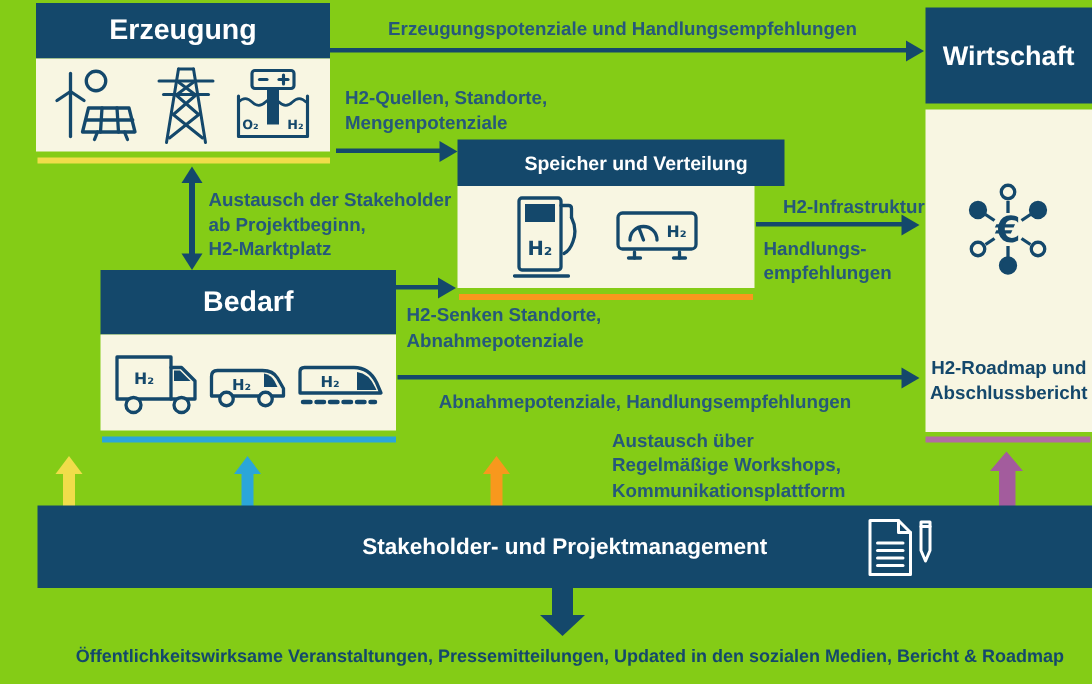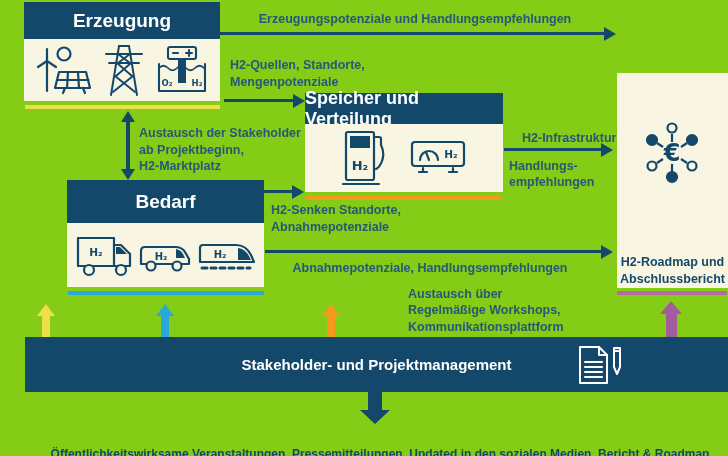--- a/index.html
+++ b/index.html
@@ -14,21 +14,21 @@
   .tri-r{position:absolute;width:0;height:0;border-top:7px solid transparent;
          border-bottom:7px solid transparent;border-left:12px solid #14486B;}
   .tri-u{position:absolute;width:0;height:0;border-left:7px solid transparent;
          border-right:7px solid transparent;border-bottom:11px solid #14486B;}
   .tri-d{position:absolute;width:0;height:0;border-left:7px solid transparent;
          border-right:7px solid transparent;border-top:11px solid #14486B;}
   .vshaft{position:absolute;background:#14486B;width:4px;}
   .up-shaft{position:absolute;top:316px;height:22px;width:8px;}
   .up-head{position:absolute;top:304px;width:0;height:0;
            border-left:9px solid transparent;border-right:9px solid transparent;}
-  .bold-navy{color:#14486B;font-weight:700;margin-top:17px;}
+  .bold-navy{color:#14486B;font-weight:700;}
   svg{display:block;}
 </style>
 </head>
 <body>
 
 <div class="canvas">
 
   <div class="hdr" style="left:24px;top:2px;width:196px;height:37px;font-size:19px;">
     <span>Erzeugung</span>
   </div>
@@ -69,20 +69,23 @@
         <path d="M4,19 v27 h46 v-27"></path>
         <path d="M4,23 c3,-3 6,-3 9,0 c3,3 6,3 9,0 c3,-3 6,-3 9,0 c3,3 6,3 9,0 c3,-3 6,-3 9,0" stroke-width="1.7"></path>
         <rect x="23" y="15" width="8" height="23" fill="#14486B" stroke="none"></rect>
       </g>
       <text x="12" y="41" font-size="8.5" font-weight="bold" fill="#14486B" text-anchor="middle" font-family="DejaVu Sans, sans-serif">O₂</text>
       <text x="42" y="41" font-size="8.5" font-weight="bold" fill="#14486B" text-anchor="middle" font-family="DejaVu Sans, sans-serif">H₂</text>
     </svg>
   </div>
   <div class="uline" style="left:25px;top:105px;width:195px;background:#F0DD4A;"></div>
 
+  <div class="hdr" style="left:617px;top:5px;width:111px;height:64px;font-size:18px;">
+    <span>Wirtschaft</span>
+  </div>
   <div class="panel" style="left:617px;top:73px;width:111px;height:215px;"></div>
   <svg width="62" height="74" viewBox="0 0 62 74" style="position:absolute;left:641px;top:114px;">
     <g fill="none" stroke="#14486B" stroke-width="2.2">
       <line x1="31" y1="28" x2="31" y2="20"></line>
       <circle cx="31" cy="14" r="4.5"></circle>
       <line x1="22" y1="33" x2="16" y2="29"></line>
       <circle cx="11" cy="26" r="5" fill="#14486B"></circle>
       <line x1="40" y1="33" x2="46" y2="29"></line>
       <circle cx="51" cy="26" r="5" fill="#14486B"></circle>
       <line x1="22" y1="45" x2="16" y2="49"></line>
@@ -93,21 +96,21 @@
       <circle cx="31" cy="63" r="5" fill="#14486B"></circle>
     </g>
     <text x="31" y="47" font-size="24" font-weight="bold" fill="#14486B" text-anchor="middle" font-family="DejaVu Sans, sans-serif">€</text>
   </svg>
   <div class="bold-navy" style="position:absolute;left:617px;top:237px;width:111px;text-align:center;font-size:12.5px;line-height:16.5px;white-space:nowrap;">
     <div>H2-Roadmap und</div>
     <div>Abschlussbericht</div>
   </div>
   <div class="uline" style="left:617px;top:291px;width:110px;background:#B26BA4;"></div>
 
-  <div class="hdr" style="left:305px;top:93px;width:198px;height:31px;font-size:18px;">
+  <div class="hdr" style="left:305px;top:93px;width:198px;height:31px;font-size:13px;padding-left:20px;">
     <span>Speicher und Verteilung</span>
   </div>
   <div class="panel" style="left:305px;top:124px;width:198px;height:68px;gap:24px;">
     <svg width="44" height="58" viewBox="0 0 44 58">
       <g fill="none" stroke="#14486B" stroke-width="2.2" stroke-linecap="round" stroke-linejoin="round">
         <rect x="4" y="3" width="28" height="48" rx="2"></rect>
         <rect x="8" y="7" width="20" height="12" fill="#14486B" stroke="none"></rect>
         <path d="M32,8 h5 q2,0 2,2 v6"></path>
         <path d="M39,16 q4,8 1,16 q-2,6 -6,8"></path>
         <line x1="1" y1="55" x2="37" y2="55"></line>

